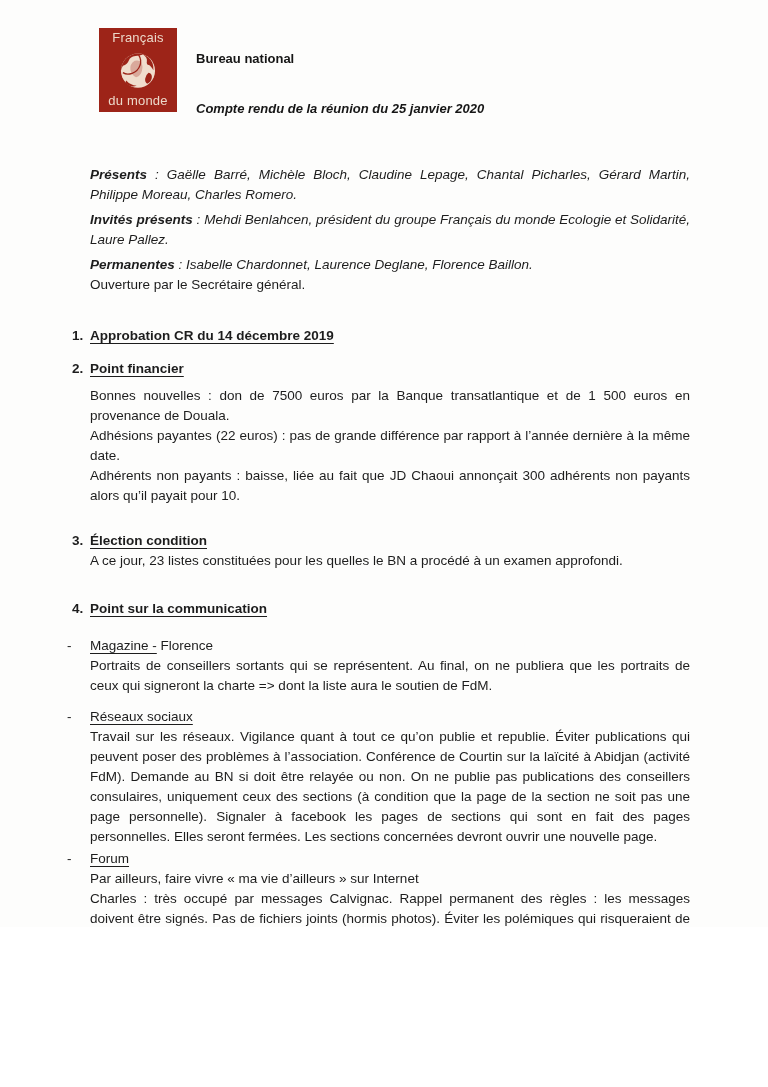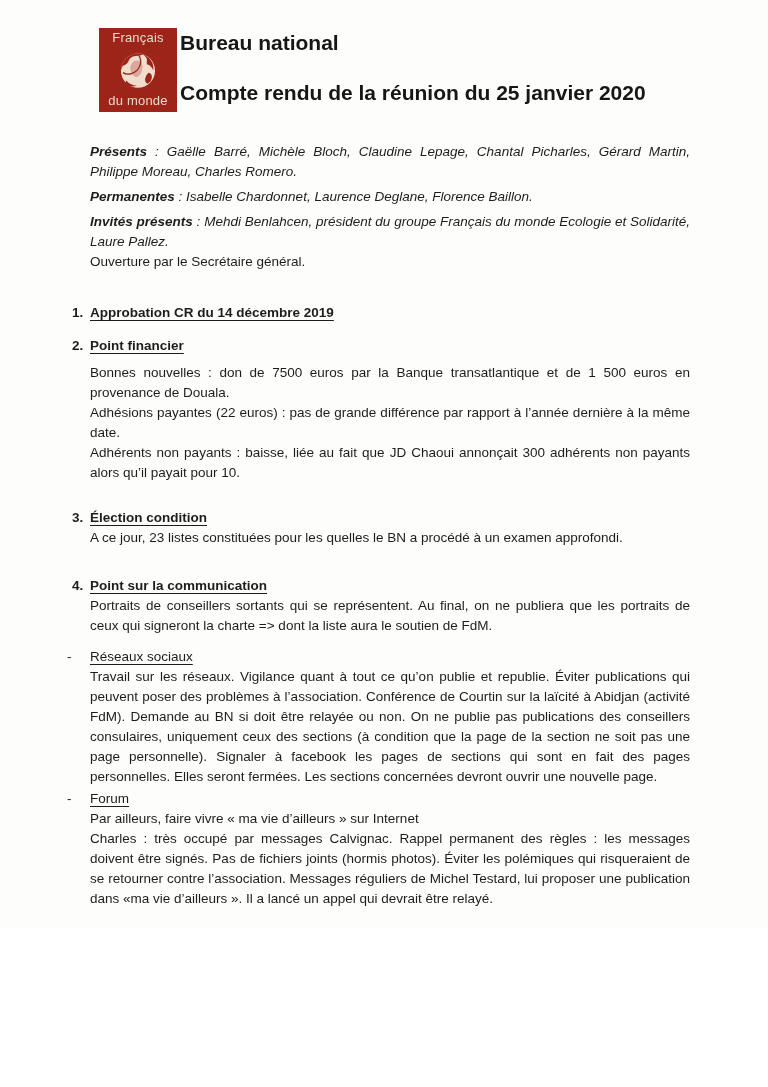--- a/index.html
+++ b/index.html
@@ -18,23 +18,23 @@
     background:#9d2418;
     color:#ecd8c9;
     display:flex;flex-direction:column;align-items:center;justify-content:space-between;
     box-sizing:border-box;padding:3px 2px 4px;
     flex:0 0 auto;
   }
   .logo-line{font-size:13px;line-height:14px;letter-spacing:.2px;}
   .logo-globe{width:42px;height:42px;margin:-4px 0;}
   .titles{margin-left:3px;padding-top:5px;}
   .doc-title,.doc-subtitle{
-    margin:0;font-size:21px;font-weight:700;color:#161616;line-height:20px;
+    margin:16px;font-size:13px;font-weight:700;color:#161616;line-height:20px;
   }
-  .doc-subtitle{margin-top:30px;}
+  .doc-subtitle{margin-top:30px;font-style:italic;}
   
   .body-col{
     margin:0 78px 0 90px;
     font-size:13.5px;line-height:20px;
     text-align:justify;
   }
   .body-col p{margin:0;}
   b,.bold{font-weight:700;}
   
   .att p{margin-top:5px;font-style:italic;}
@@ -90,22 +90,22 @@
     <div class="titles">
       <h1 class="doc-title">Bureau national</h1>
       <h2 class="doc-subtitle">Compte rendu de la réunion du 25 janvier 2020</h2>
     </div>
   </div>
 
   <div class="body-col">
 
     <div class="att">
       <p class="first"><b>Présents</b><span> : Gaëlle Barré, Michèle Bloch, Claudine Lepage, Chantal Picharles, Gérard Martin, Philippe Moreau, Charles Romero.</span></p>
+      <p><b>Invités présents</b><span> : Mehdi Benlahcen, président du groupe Français du monde Ecologie et Solidarité, Laure Pallez.</span></p>
       <p><b>Permanentes</b><span> : Isabelle Chardonnet, Laurence Deglane, Florence Baillon.</span></p>
-      <p><b>Invités présents</b><span> : Mehdi Benlahcen, président du groupe Français du monde Ecologie et Solidarité, Laure Pallez.</span></p>
     </div>
 
     <p class="opening">Ouverture par le Secrétaire général.</p>
 
     <div class="sec-head h-s1">
       <span class="sec-num">1.</span><span class="sec-title">Approbation CR du 14 décembre 2019</span>
     </div>
 
     <div class="sec-head h-s2">
       <span class="sec-num">2.</span><span class="sec-title">Point financier</span>
@@ -118,20 +118,23 @@
 
     <div class="sec-head h-s3">
       <span class="sec-num">3.</span><span class="sec-title">Élection condition</span>
     </div>
     <p class="b-s3">A ce jour, 23 listes constituées pour les quelles le BN a procédé à un examen approfondi.</p>
 
     <div class="sec-head h-s4">
       <span class="sec-num">4.</span><span class="sec-title">Point sur la communication</span>
     </div>
 
+    <div class="sub-head h-sub0">
+      <span class="sub-dash">-</span><span class="sub-title">Magazine -</span><span> Florence</span>
+    </div>
     <p class="b-sub0">Portraits de conseillers sortants qui se représentent. Au final, on ne publiera que les portraits de ceux qui signeront la charte =&gt; dont la liste aura le soutien de FdM.</p>
 
     <div class="sub-head h-sub1">
       <span class="sub-dash">-</span><span class="sub-title">Réseaux sociaux</span>
     </div>
     <p class="b-sub1">Travail sur les réseaux. Vigilance quant à tout ce qu’on publie et republie. Éviter publications qui peuvent poser des problèmes à l’association. Conférence de Courtin sur la laïcité à Abidjan (activité FdM). Demande au BN si doit être relayée ou non. On ne publie pas publications des conseillers consulaires, uniquement ceux des sections (à condition que la page de la section ne soit pas une page personnelle). Signaler à facebook les pages de sections qui sont en fait des pages personnelles. Elles seront fermées. Les sections concernées devront ouvrir une nouvelle page.</p>
 
     <div class="sub-head h-sub2">
       <span class="sub-dash">-</span><span class="sub-title">Forum</span>
     </div>

